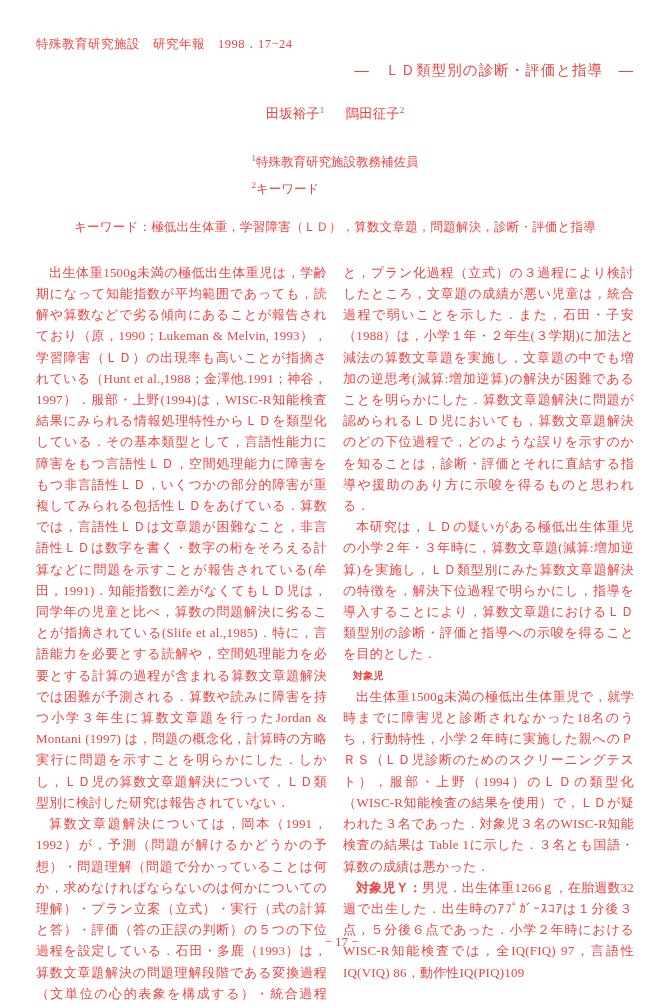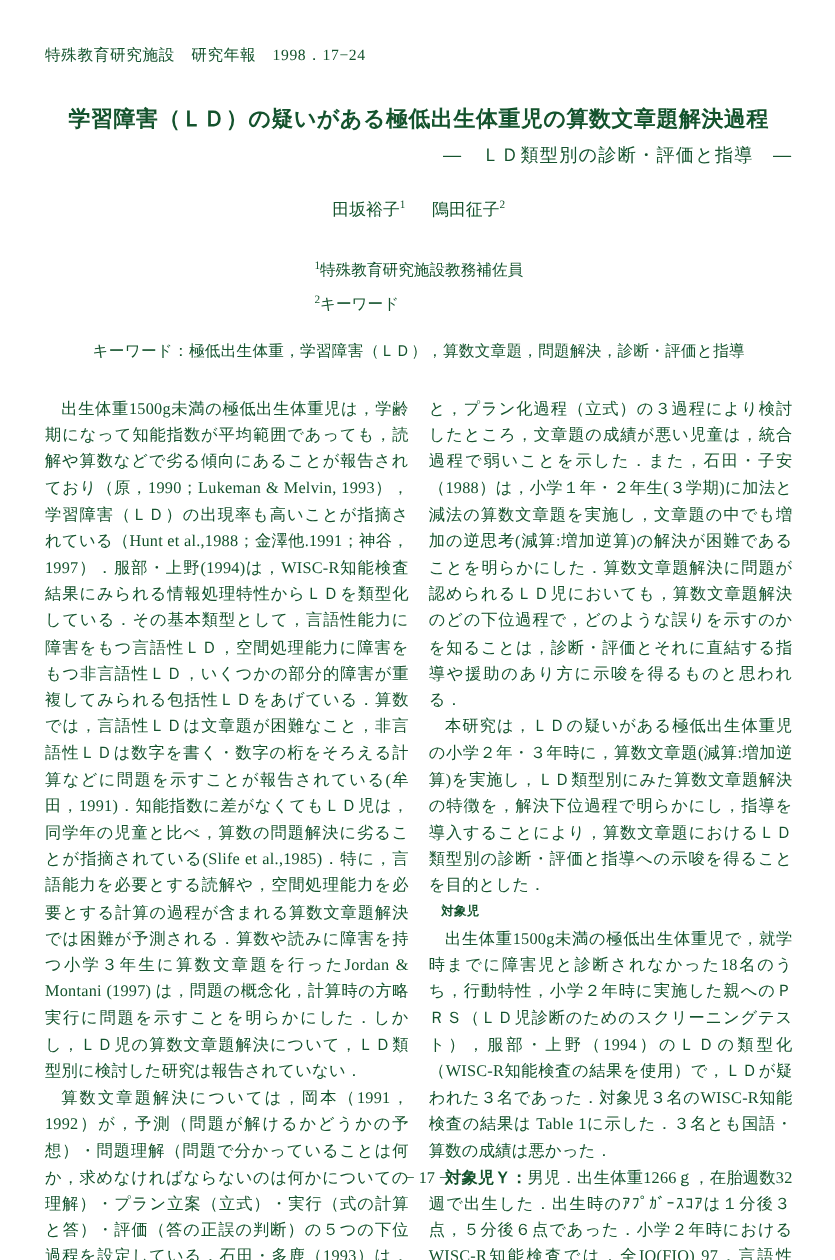--- a/index.html
+++ b/index.html
@@ -2,21 +2,21 @@
 <html><head>
 <meta charset="utf-8">
 <style>
   html, body { margin: 0; padding: 0; background: #e8e8e8; }
   .page {
     position: relative;
     width: 668px;
     height: 1008px;
     margin: 0 auto;
     background: #ffffff;
-    color: #14532d;
+    color: #ef4444;
     box-sizing: border-box;
     padding: 36px 34px 0 36px;
     overflow: hidden;
     font-family: "Liberation Serif", "DejaVu Serif", serif;
   }
   .journal-line {
     font-size: 12.5px;
     letter-spacing: 0.5px;
   }
   .paper-title {
@@ -97,21 +97,20 @@
     font-size: 13px;
   }
 </style>
 </head>
 <body>
 
 <div class="page">
 
   <div class="journal-line">特殊教育研究施設　研究年報　1998．17−24</div>
 
-  <div class="paper-title">学習障害（ＬＤ）の疑いがある極低出生体重児の算数文章題解決過程</div>
 
   <div class="paper-subtitle">―　ＬＤ類型別の診断・評価と指導　―</div>
 
   <div class="authors">
     <span class="author"><span>田坂裕子</span><sup>1</sup></span>
     <span class="author"><span>隝田征子</span><sup>2</sup></span>
   </div>
 
   <div class="affiliations">
     <div class="affil-block">

